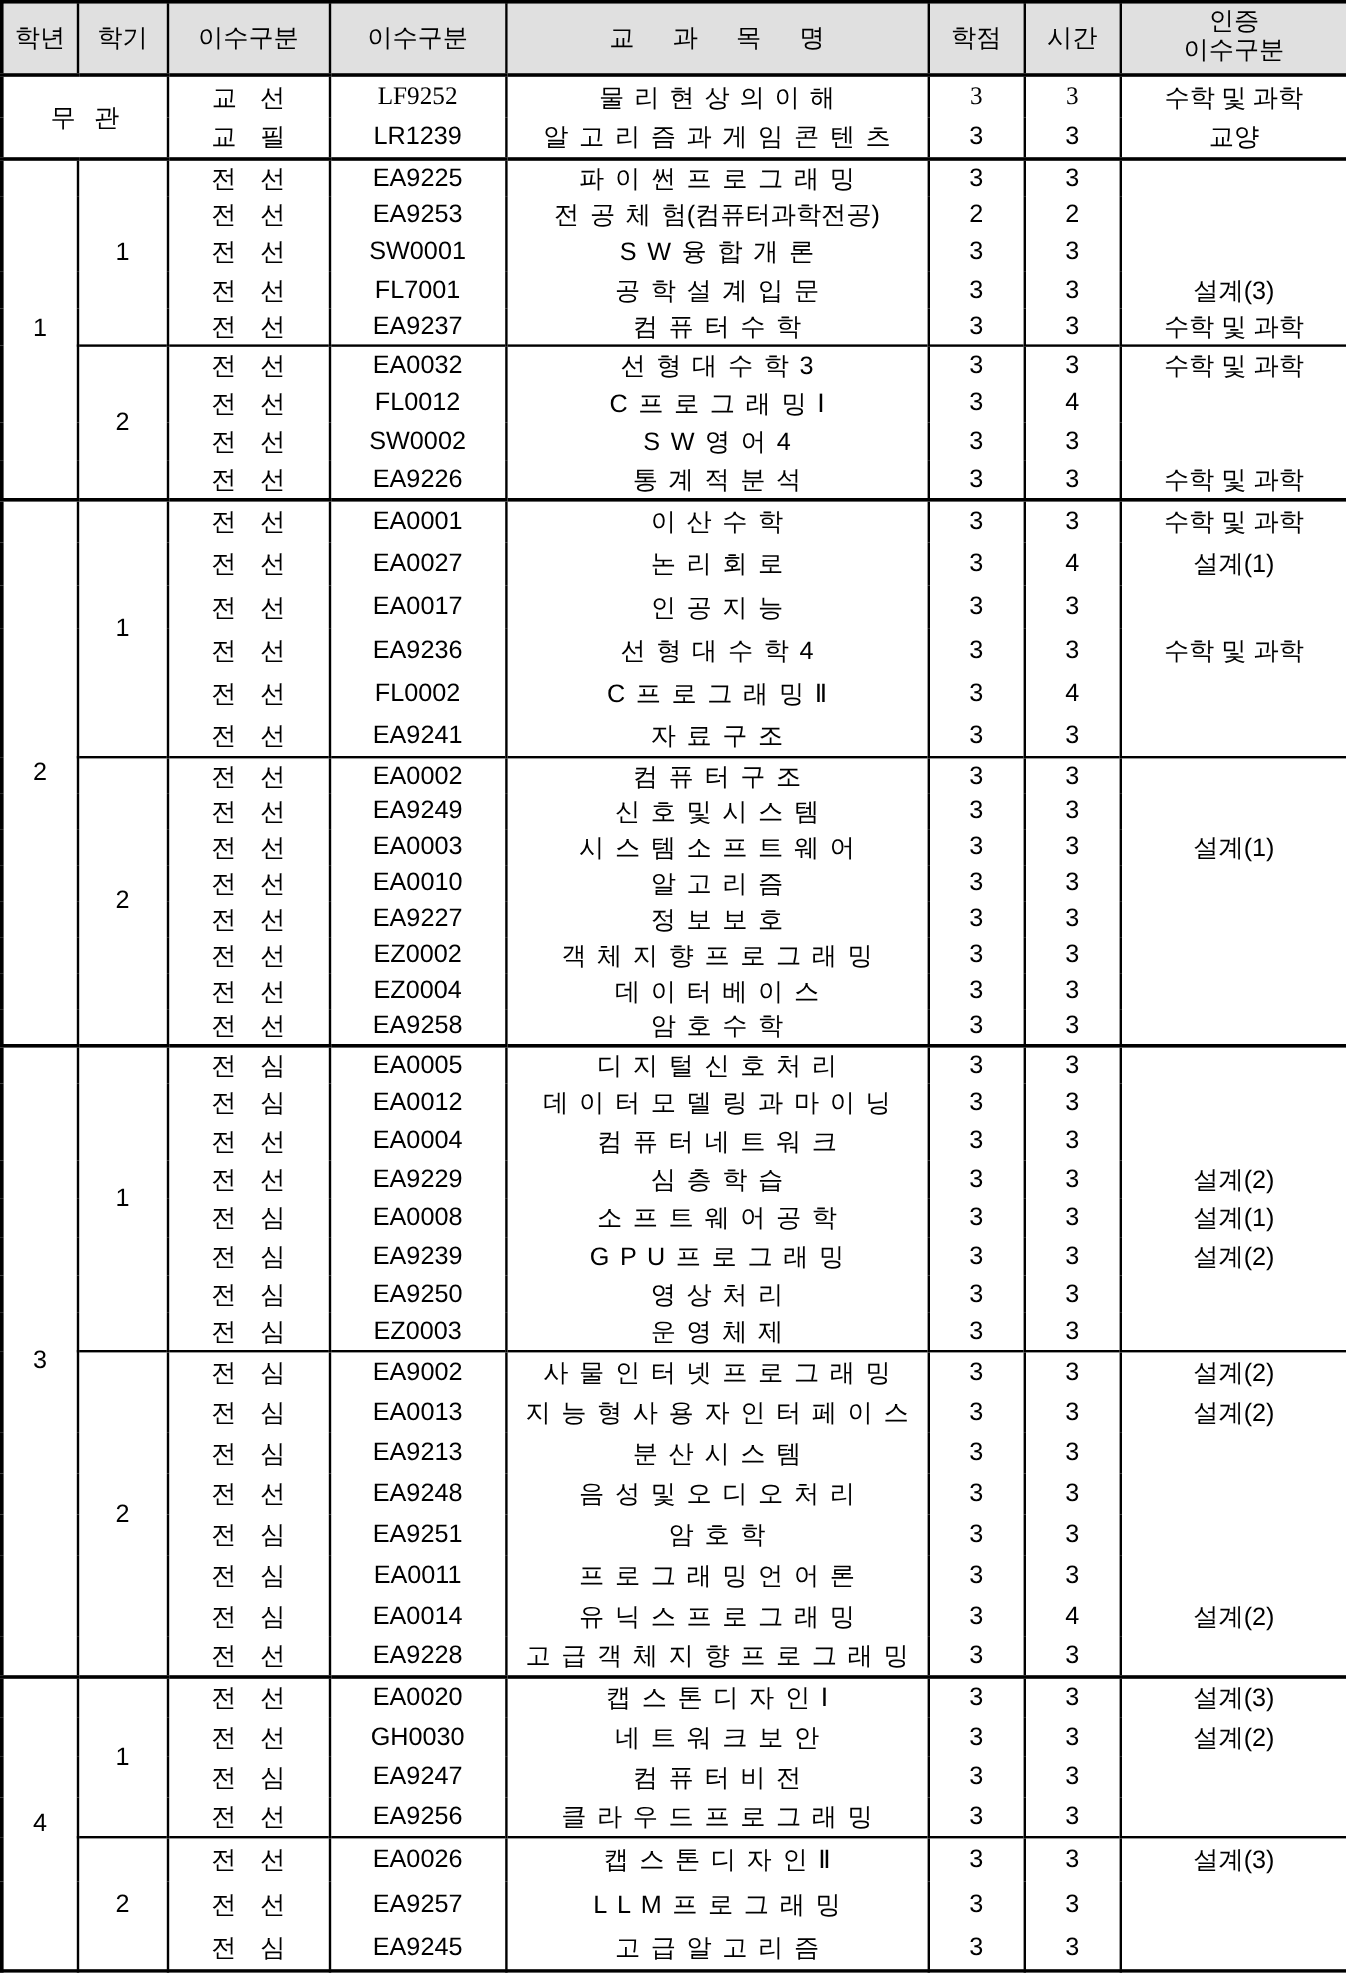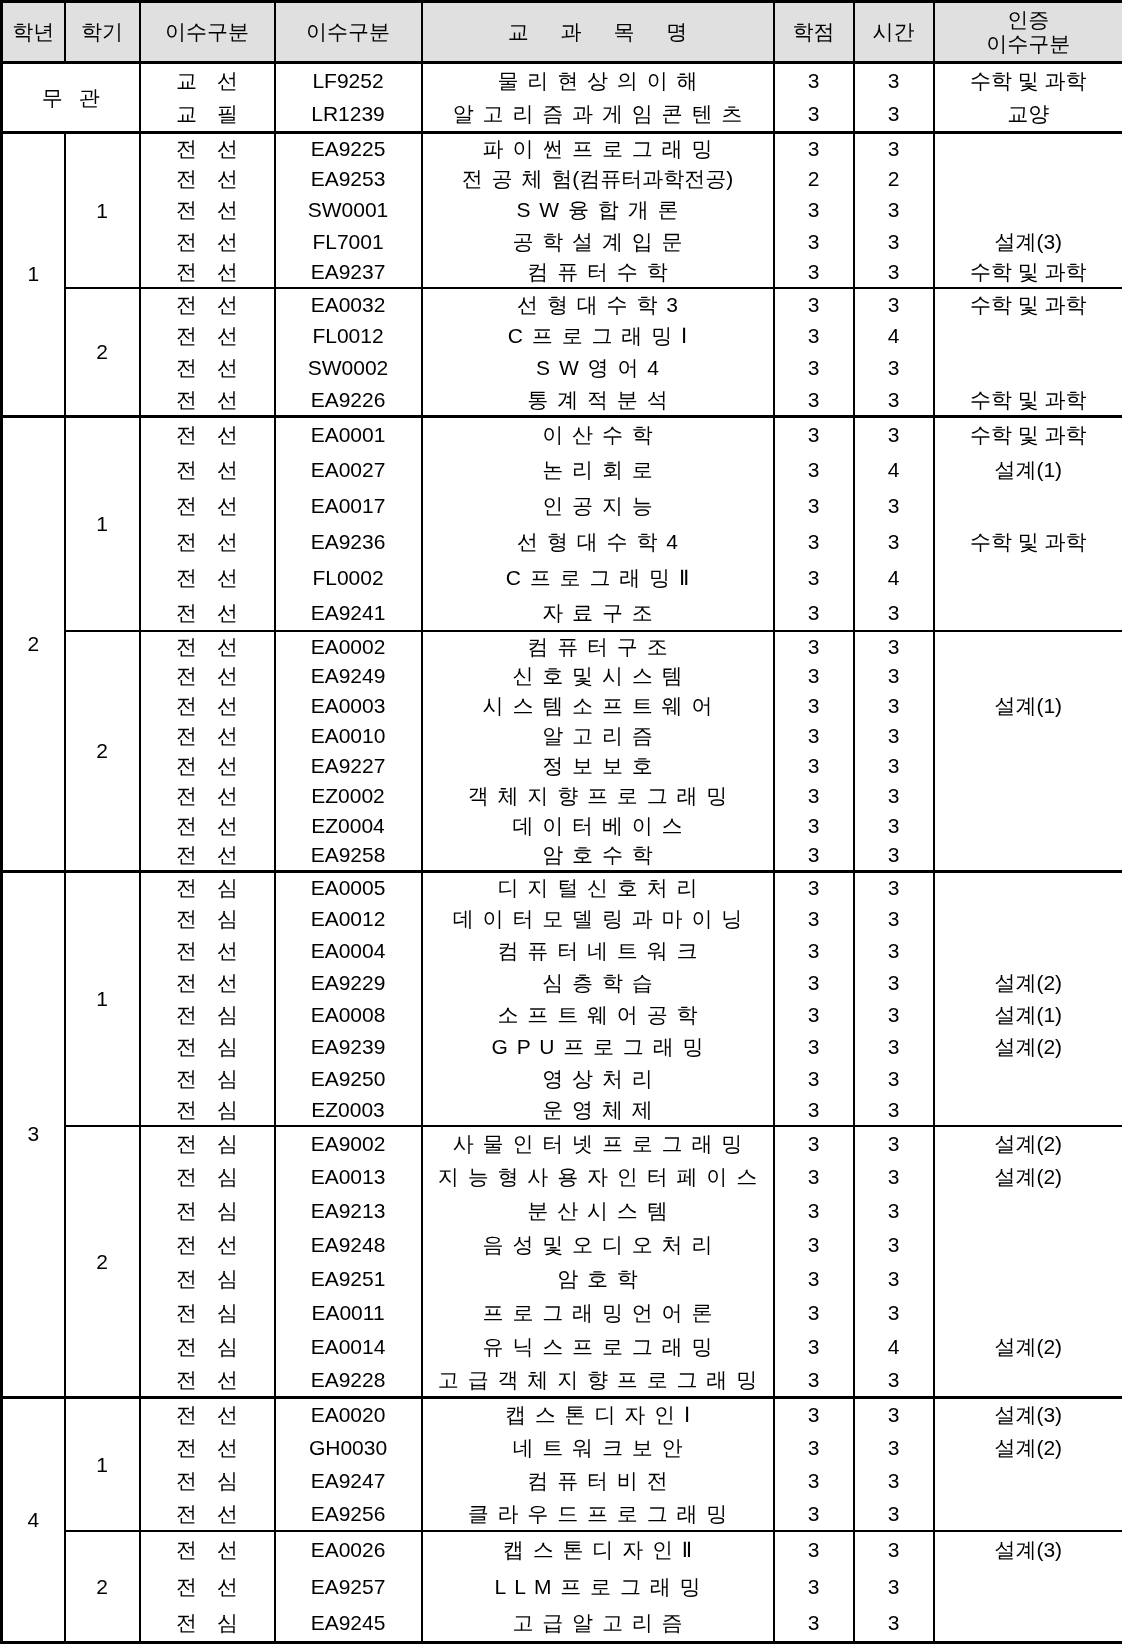--- a/index.html
+++ b/index.html
@@ -27,21 +27,21 @@
     overflow: hidden;
   }
   thead th {
     background: #e0e0e0;
     font-weight: normal;
     height: 58px;
     border-bottom: 3px solid #000000;
     line-height: 1.15;
   }
   th.col-name { word-spacing: 26px; }
-  th.col-cert { white-space: pre-line; }
+  th.col-cert { white-space: pre-line; font-family: Liberation Mono, monospace; }
   tr.year-top td { border-top: 3px solid #000000; }
   tr.sem-top  td { border-top: 2px solid #000000; }
   td.year-cell { word-spacing: 10px; }
   td.cell-type { word-spacing: 14px; margin-top: 24px; }
   td.cell-name { word-spacing: 3px; }
   td.cell-code, td.cell-num, td.cell-cert { word-spacing: normal; }
 </style>
 </head>
 <body>
 
@@ -63,21 +63,21 @@
       <th data-name="header-course-type">이수구분</th>
       <th data-name="header-course-code">이수구분</th>
       <th class="col-name" data-name="header-course-name">교 과 목 명</th>
       <th data-name="header-credits">학점</th>
       <th data-name="header-hours">시간</th>
       <th class="col-cert" data-name="header-cert-type">인증
 이수구분</th>
     </tr>
   </thead>
   <tbody data-name="curriculum-table-body">
-      <tr data-name="course-row" class="year-top" style="height: 35px;">
+      <tr data-name="course-row" class="year-top" style="height: 35px; font-family: Liberation Serif, serif;">
         <td rowspan="2" colspan="2" class="year-cell" data-name="year-cell">무 관</td>
         <td class="cell-type" data-name="course-type-cell">교 선</td>
         <td class="cell-code" data-name="course-code-cell">LF9252</td>
         <td class="cell-name" data-name="course-name-cell">물 리 현 상 의 이 해</td>
         <td class="cell-num" data-name="credits-cell">3</td>
         <td class="cell-num" data-name="hours-cell">3</td>
         <td class="cell-cert" data-name="cert-type-cell">수학 및 과학</td>
       </tr>
       <tr data-name="course-row" style="height: 35px;">
         <td class="cell-type" data-name="course-type-cell">교 필</td>

